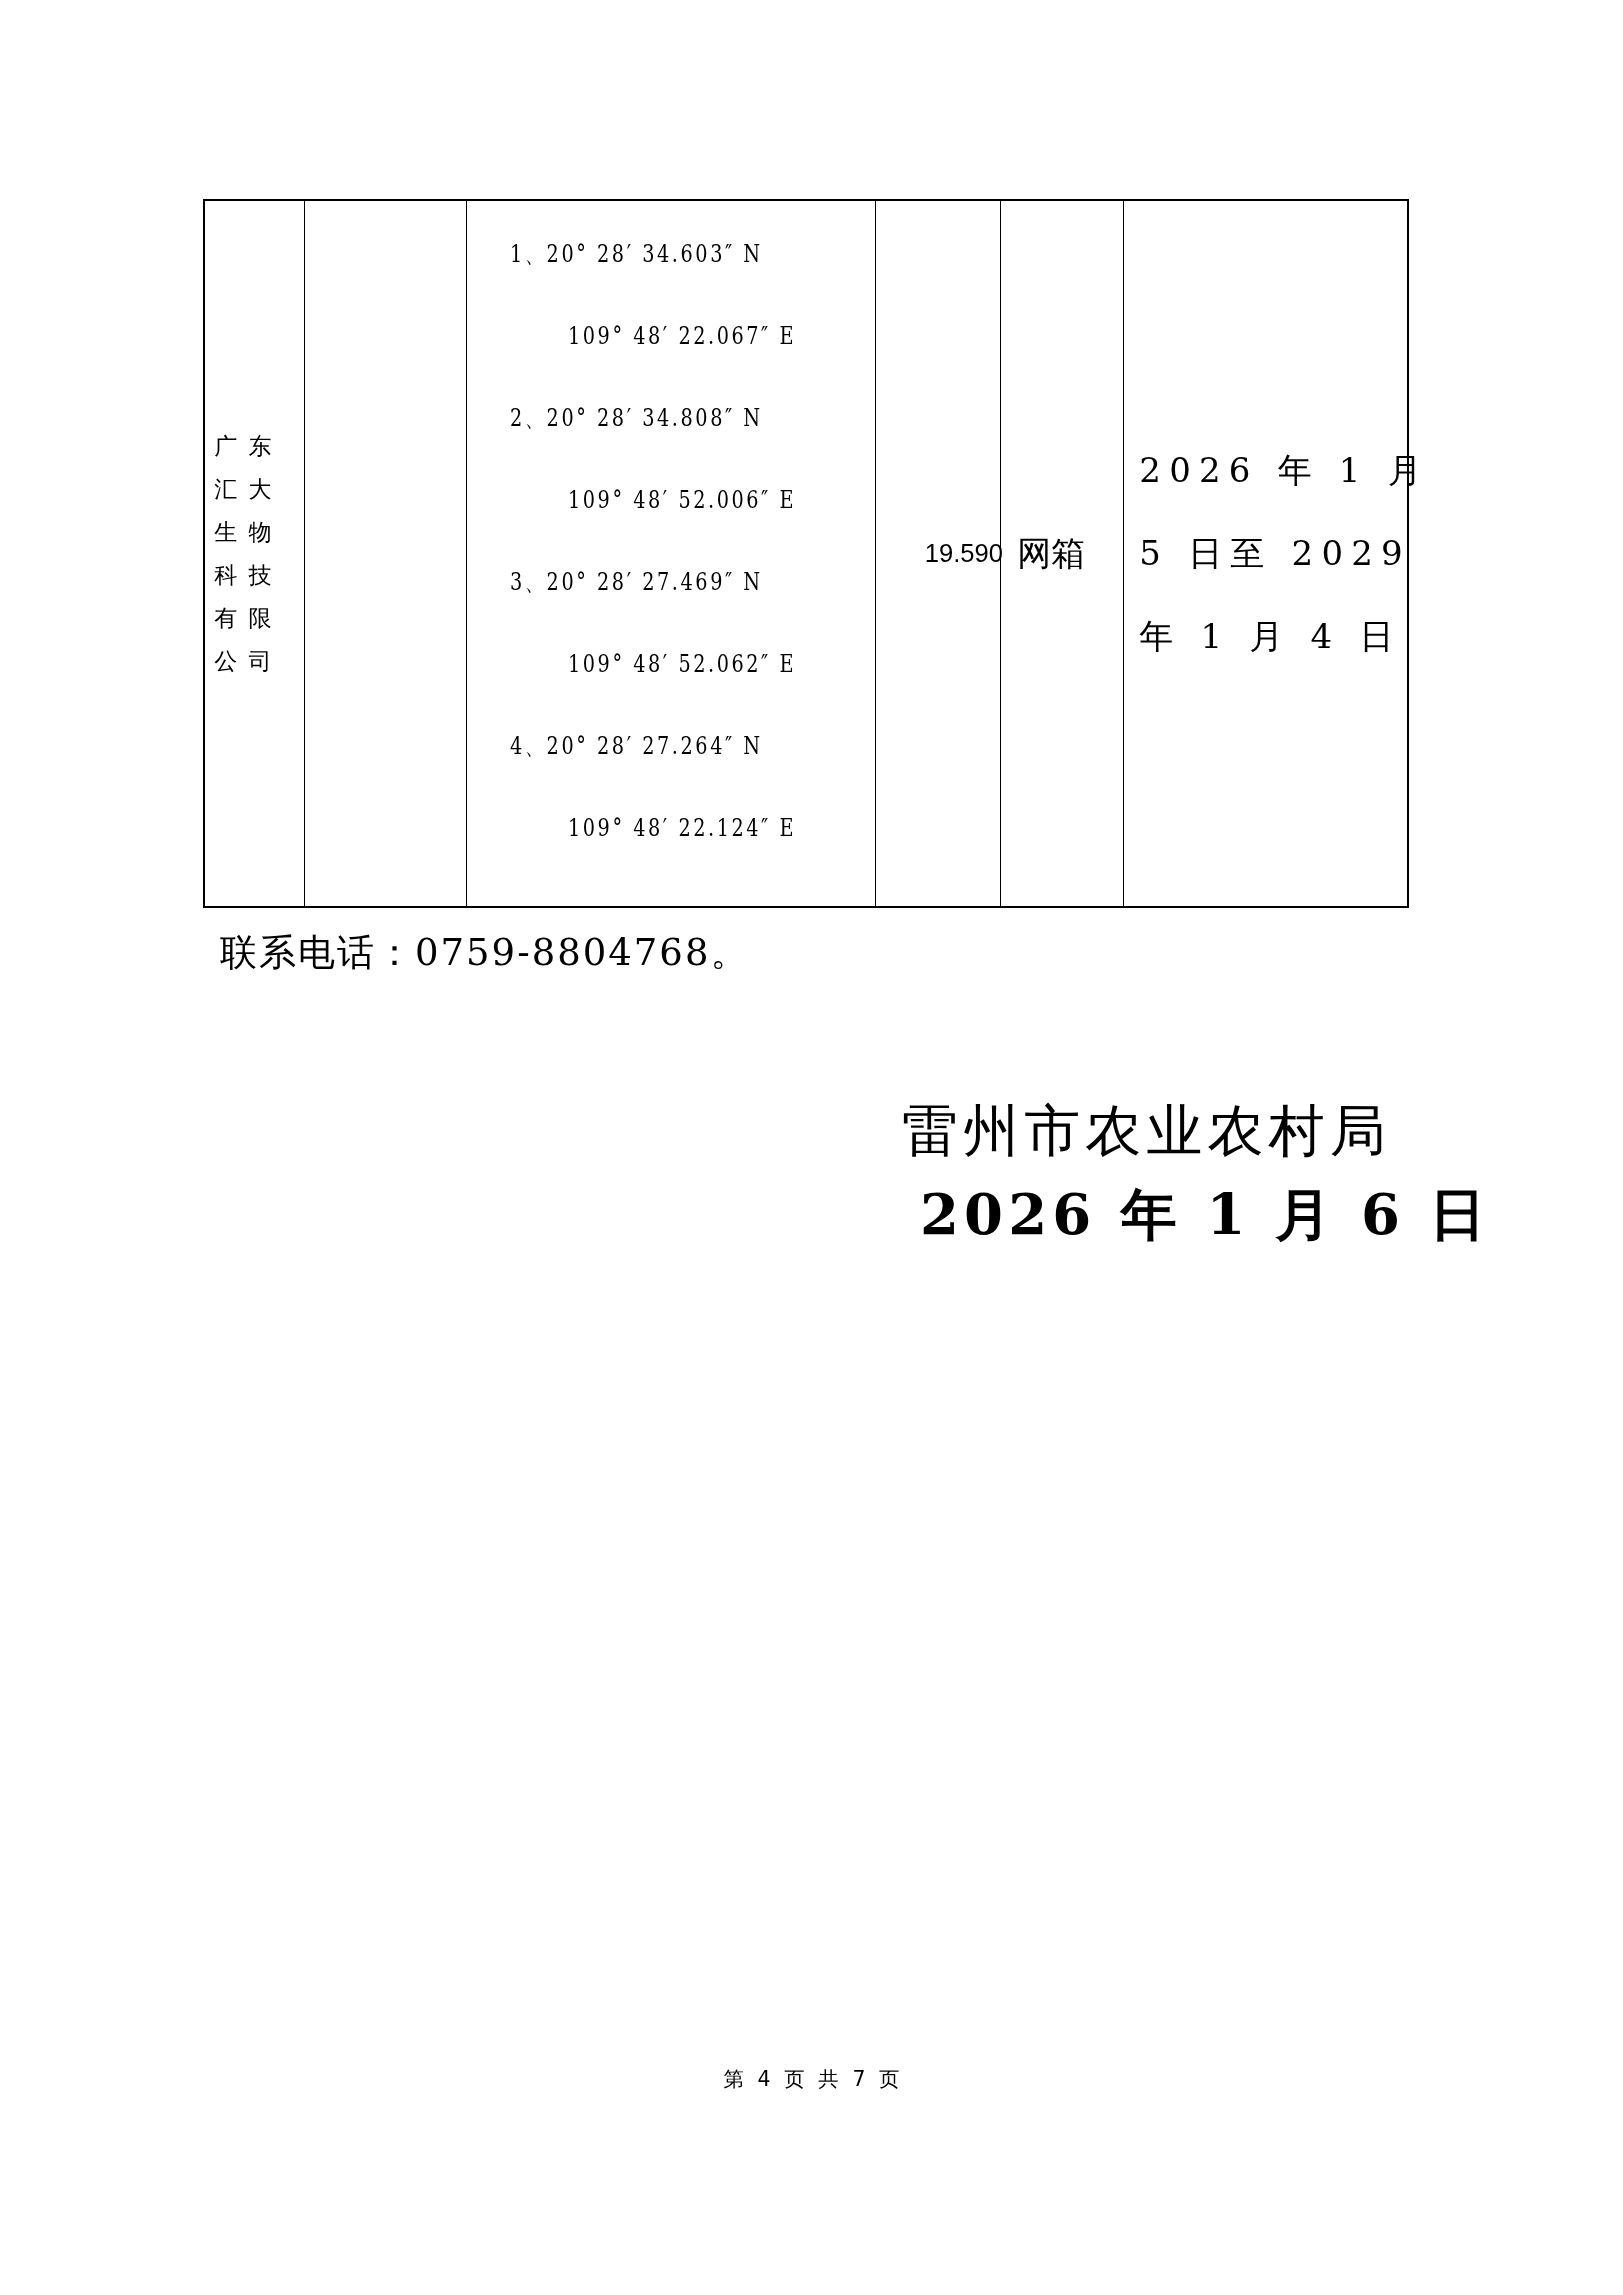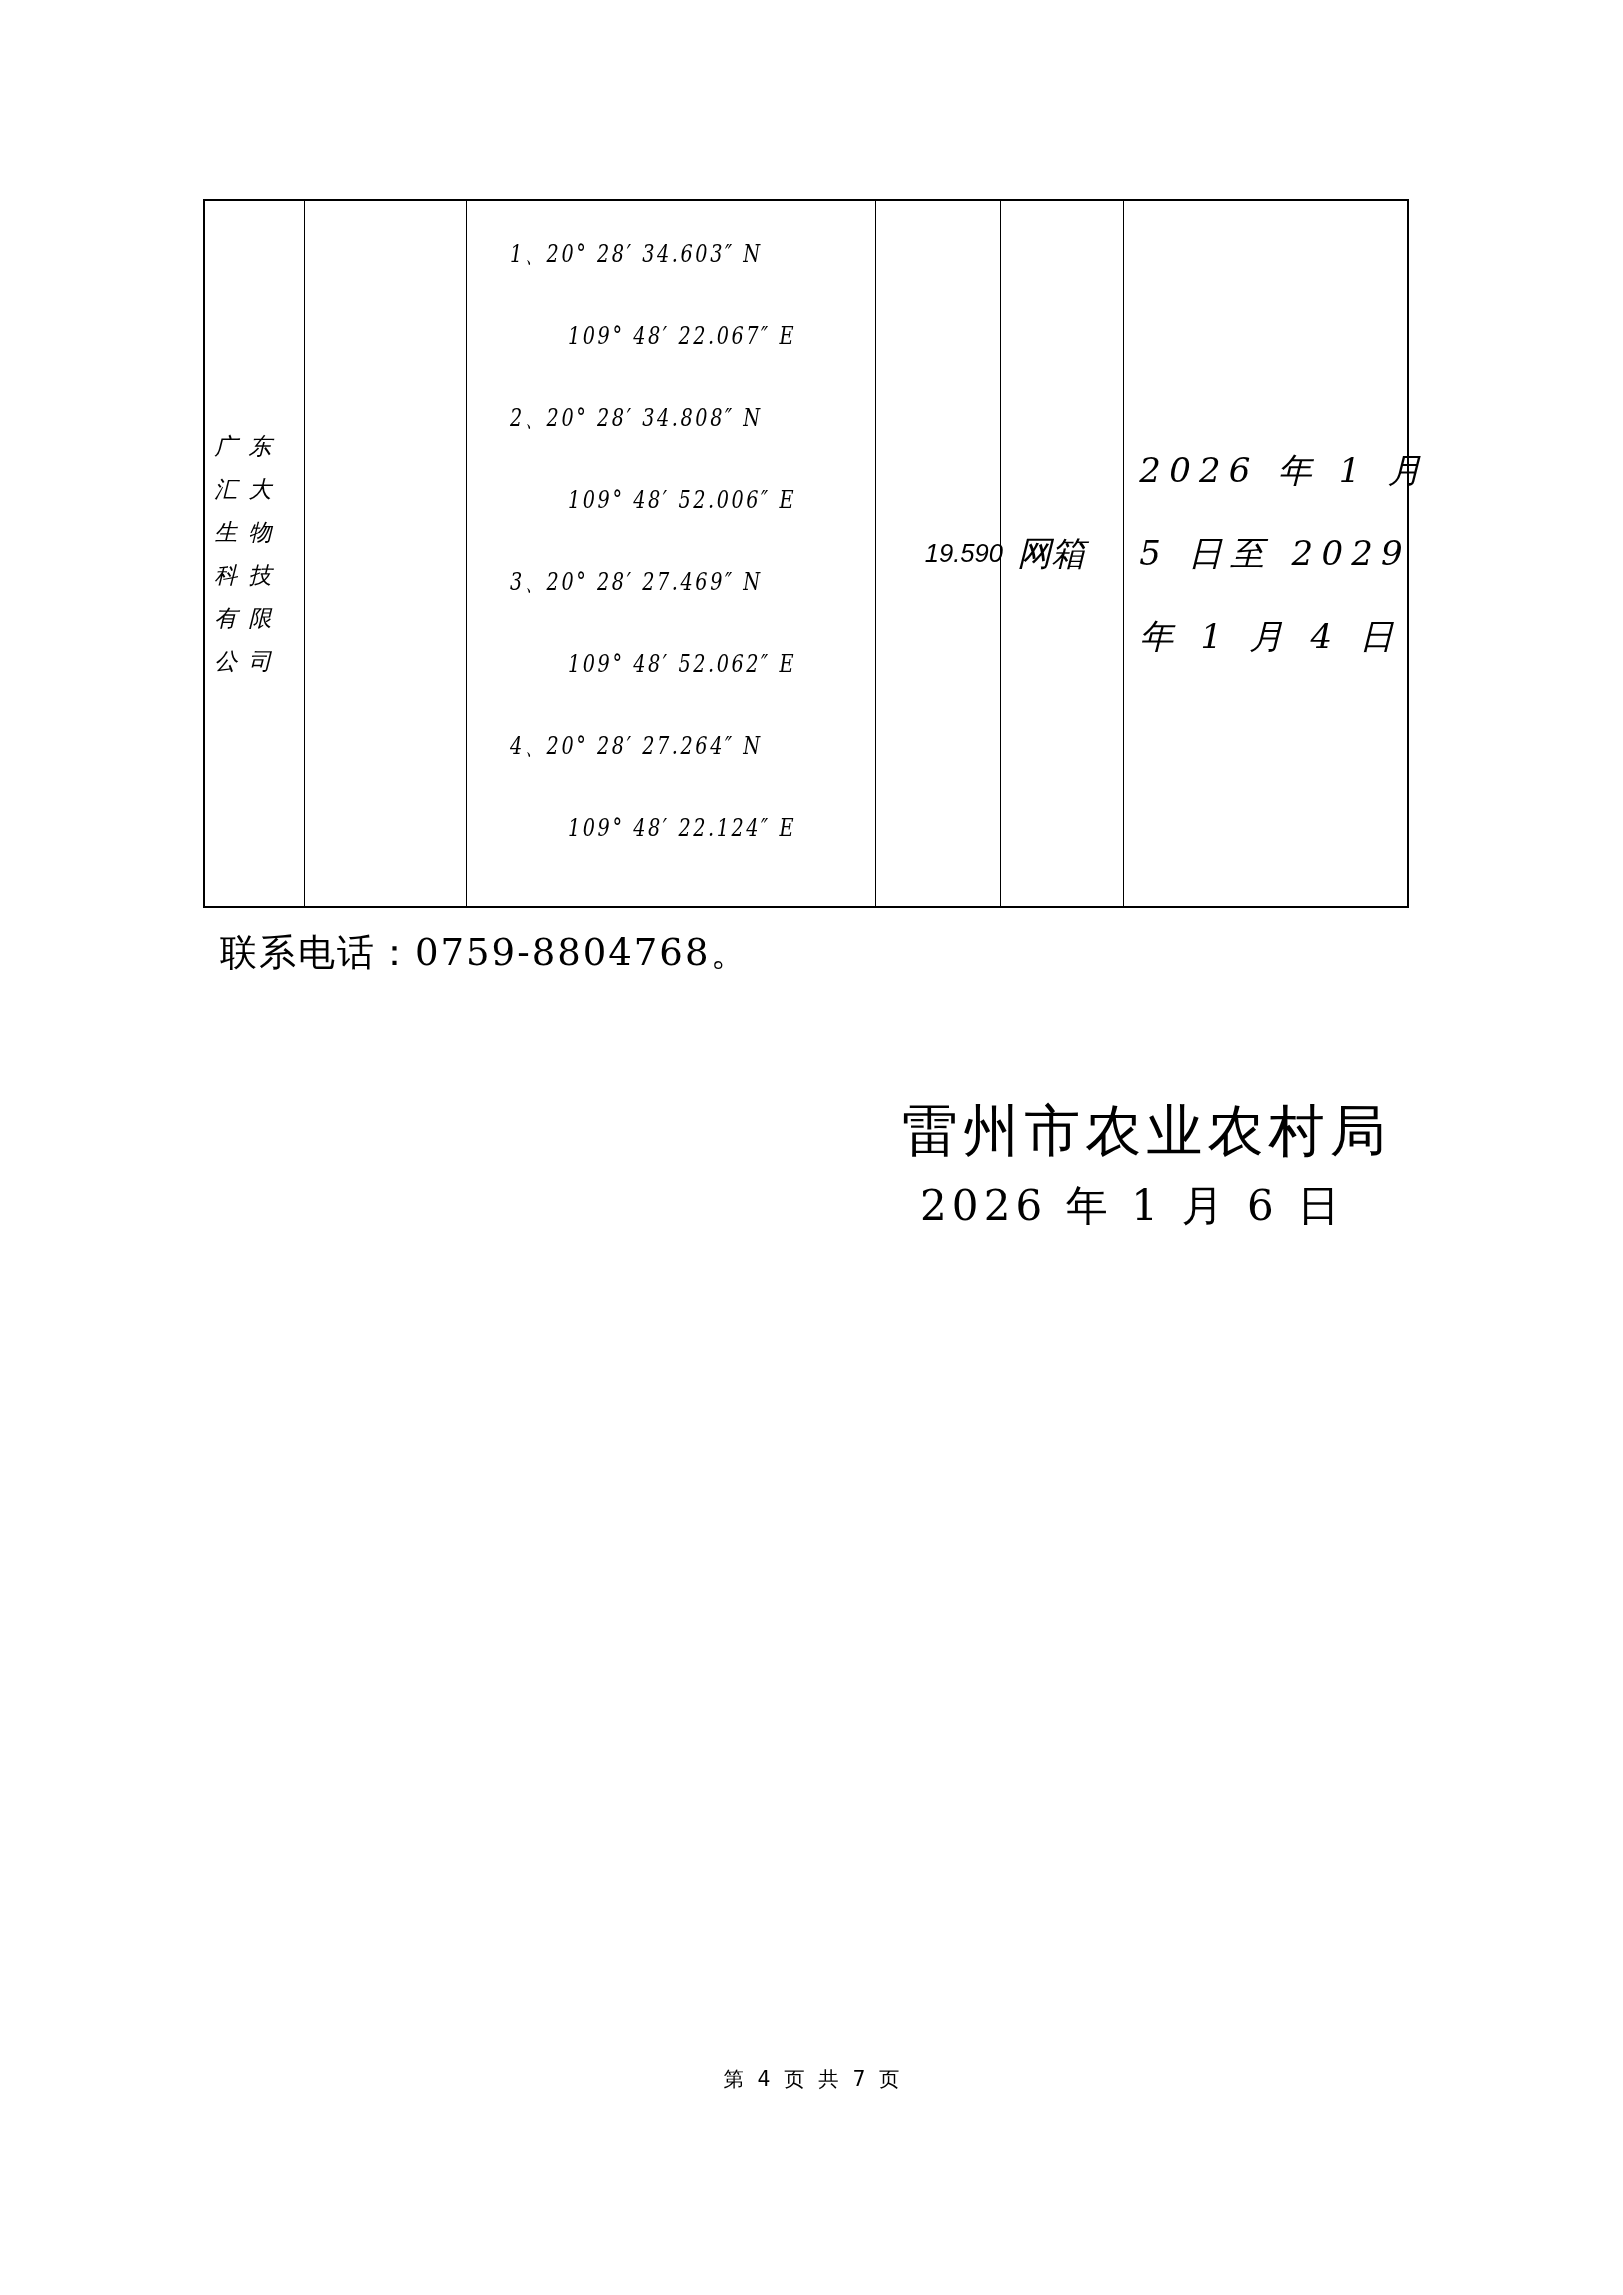--- a/index.html
+++ b/index.html
@@ -1,40 +1,40 @@
 <!DOCTYPE html>
 <html style="font-size:8.2px"><head>
 <meta charset="utf-8">
 <style>
   html, body { margin:0; padding:0; background:#ffffff; }
   body { width:1623px; height:2295px; position:relative; overflow:hidden;
          font-family:"DejaVu Serif", "Liberation Serif", serif; color:#000; }
   .tbl { position:absolute; left:203px; top:199px; width:1206px; height:709px;
          border:2px solid #000; box-sizing:border-box; }
   .vline { position:absolute; top:0; bottom:0; width:0; border-left:1.5px solid #000; }
-  .cell { position:absolute; top:0; bottom:0; display:flex; flex-direction:column; justify-content:center; box-sizing:border-box;font-style:italic; }
+  .cell { position:absolute; top:0; bottom:0; display:flex; flex-direction:column; justify-content:center; box-sizing:border-box; }
   .company { left:0; width:101px; padding:0 9.2px; }
   .company-text { font-family:"DejaVu Sans", sans-serif; font-size:23px; line-height:43px;
                   letter-spacing:11.2px; word-break:break-all; }
   .location { left:101px; width:162px; padding:0 9.2px; }
   .location-text { font-family:"DejaVu Sans", sans-serif; font-size:26.6px; line-height:37px; letter-spacing:1px; word-break:break-all; }
   .coords { left:263px; width:409px; padding-top:38px; justify-content:flex-start; }
   .coord-line { font-family:"DejaVu Serif", serif; font-size:23.5px; height:82px; line-height:31px;
                 white-space:pre; letter-spacing:3.1px; transform:scaleX(0.82); transform-origin:left center; }
   .coord-n { margin-left:42px; }
   .coord-e { margin-left:100px; }
   .area { left:672px; width:126px; align-items:flex-end; }
   .area-text { font-family:"Liberation Sans", sans-serif; font-size:25.6px; }
   .method { left:798px; width:123px; padding-left:14.3px; }
   .method-text { font-family:"DejaVu Sans", sans-serif; font-size:34px; }
   .period { left:920px; width:328px; padding:0 14.3px; }
   .period-text { font-family:"DejaVu Serif", serif; font-size:34px; line-height:83px; letter-spacing:8.2px; word-break:break-all; }
   .contact { position:absolute; left:220px; top:928px; font-size:37px; letter-spacing:2px; white-space:nowrap; }
   .org { position:absolute; left:902px; top:1094px; font-size:56px; letter-spacing:5.1px; white-space:nowrap; }
-  .sigdate { position:absolute; left:920px; top:1178px; font-size:42px; letter-spacing:5.1px; white-space:nowrap; }
+  .sigdate { position:absolute; left:920px; top:1178px; font-size:56px; letter-spacing:5.1px; white-space:nowrap;font-weight:bold; }
   .footer { position:absolute; left:0; right:0; top:2065px; text-align:center;
             font-family:"DejaVu Sans", sans-serif; font-size:20.4px; word-spacing:7.2px; }
 </style>
 </head>
 <body>
 
 <div class="tbl">
   <div class="vline" style="left:99px"></div>
   <div class="vline" style="left:261px"></div>
   <div class="vline" style="left:670px"></div>

